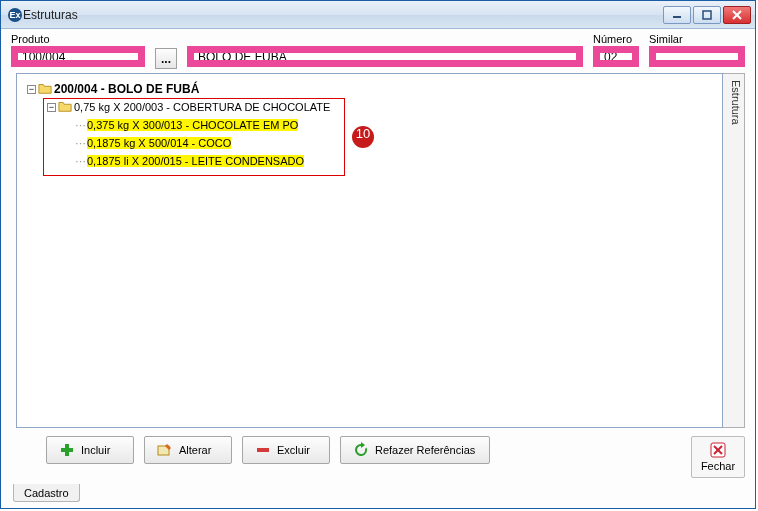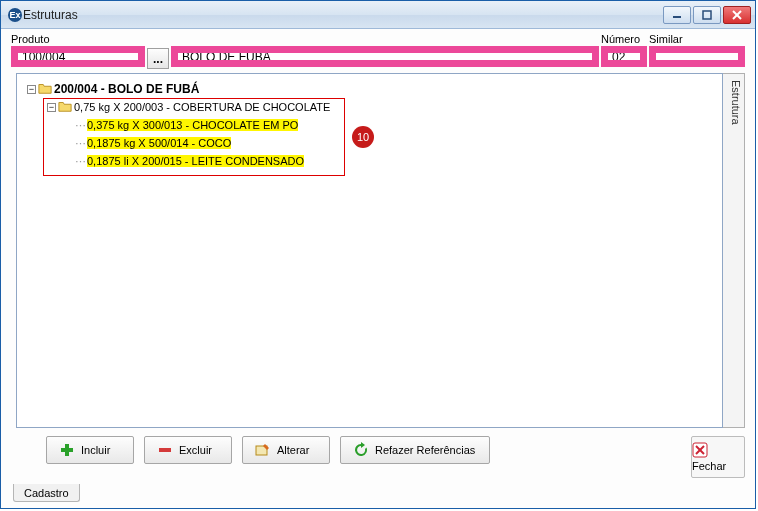--- a/index.html
+++ b/index.html
@@ -53,21 +53,21 @@
   .body-area {
     flex: 1;
     background: #fdfdfd;
     display: flex;
     flex-direction: column;
   }
 
   .top-fields {
     padding: 4px 10px 2px 10px;
     display: flex;
-    gap: 2px;
+    gap: 10px;
   }
   .field-block { display: flex; flex-direction: column; }
   .field-label { font-size: 11px; margin-bottom: 1px; }
   .text-input {
     border: 7px solid #ec4899;
     font-size: 12px;
     padding: 2px 4px;
     height: 21px;
   }
   .btn-small {
@@ -127,22 +127,22 @@
     border: 1.8px solid #dd0000;
     pointer-events: none;
   }
 
   .annot-circle {
     position: absolute;
     width: 22px; height: 22px;
     border-radius: 50%;
     background: #c61b1a;
     color: #fff;
-    font-size: 11px;
-    display: flex; align-items: center; justify-content: center;
+    font-size: 13px;
+    display: flex; align-items: flex-start; justify-content: center;
     pointer-events: none;
   }
 
   .button-row {
     padding: 4px 10px 6px 15px;
     display: flex;
     gap: 10px;
     align-items: stretch;
     margin-left: 30px;
   }
@@ -156,21 +156,21 @@
     cursor: pointer;
     font-size: 11px;
     border-radius: 2px;
   }
   .std-btn .ico { width:16px; height:16px; display:flex; align-items:center; justify-content:center; }
   .close-area {
     margin-left: auto;
     border: 1px solid #bcbcbc;
     background: #f7f7f7;
     width: 54px;
-    display: flex; flex-direction: column; justify-content: center;
+    display: flex; flex-direction: column; align-items: center; justify-content: center;
     gap: 2px;
     height: 42px;
     cursor: pointer;
     border-radius: 2px;
   }
   .close-area .ico { width:16px; height:16px; }
 
   .bottom-tab {
     padding: 0 6px 6px 12px;
   }
@@ -301,33 +301,33 @@
           <svg viewBox="0 0 16 16" width="16" height="16">
               <rect x="6" y="2" width="4" height="12" fill="#2aa12a"></rect>
               <rect x="2" y="6" width="12" height="4" fill="#2aa12a"></rect>
             </svg>
         </span>
         <span>Incluir</span>
       </div>
       <div class="std-btn">
         <span class="ico">
           <svg viewBox="0 0 16 16" width="16" height="16">
-              <rect x="2" y="6" width="12" height="4" fill="#d43a3a"></rect>
-            </svg>
-        </span>
-        <span>Excluir</span>
-      </div>
-      <div class="std-btn">
-        <span class="ico">
-          <svg viewBox="0 0 16 16" width="16" height="16">
               <rect x="1" y="4" width="11" height="9" fill="#f3e7b2" stroke="#b58a1a"></rect>
               <path d="M10 2l4 4-2 2-4-4z" fill="#d86a1e"></path>
             </svg>
         </span>
         <span>Alterar</span>
+      </div>
+      <div class="std-btn">
+        <span class="ico">
+          <svg viewBox="0 0 16 16" width="16" height="16">
+              <rect x="2" y="6" width="12" height="4" fill="#d43a3a"></rect>
+            </svg>
+        </span>
+        <span>Excluir</span>
       </div>
       <div class="std-btn" style="min-width:150px">
         <span class="ico">
           <svg viewBox="0 0 16 16" width="16" height="16">
               <path d="M8 2a6 6 0 1 0 5.5 3.6L12 7A4 4 0 1 1 8 4v2l4-3-4-3z" fill="#2a9e2a"></path>
             </svg>
         </span>
         <span>Refazer Referências</span>
       </div>
       <div class="close-area">

